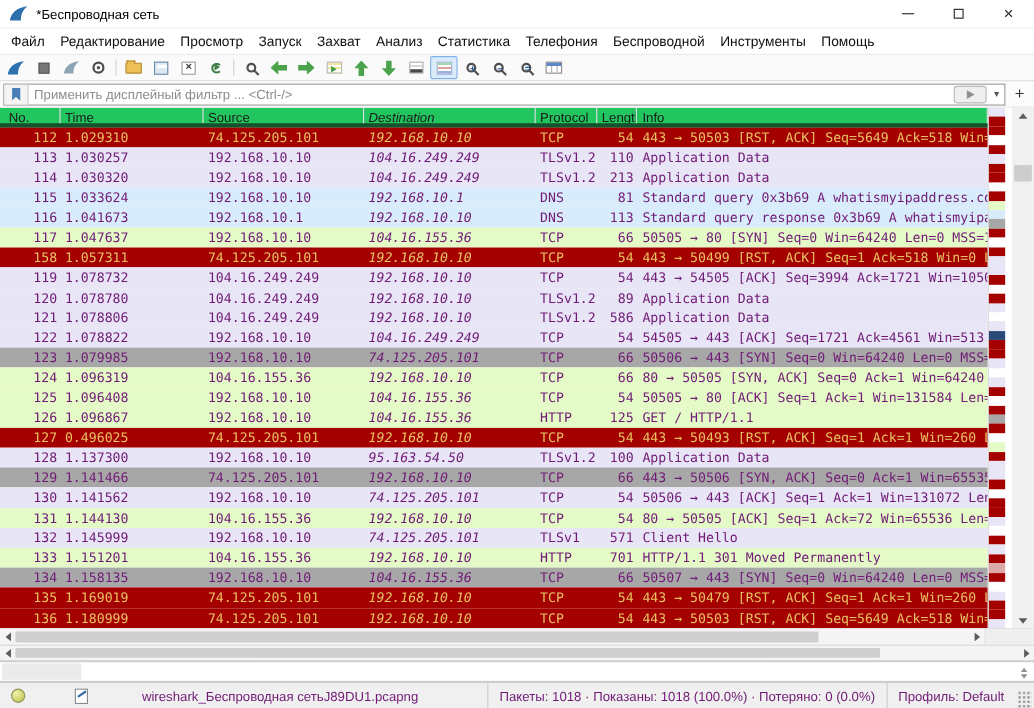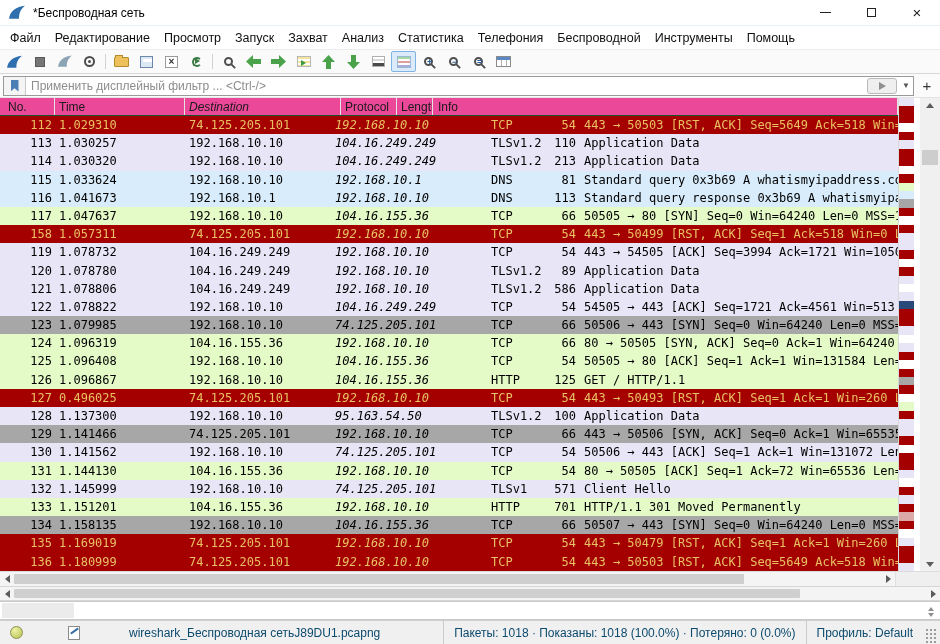--- a/index.html
+++ b/index.html
@@ -73,26 +73,26 @@
                display:flex; align-items:center; justify-content:center; margin-right:2px; }
   .apply-arrow { width:0; height:0; border:4px solid transparent; border-left:7px solid #8f8f8f; margin-left:4px; }
   .caret-btn { width:14px; height:100%; display:flex; align-items:center; justify-content:center;
                color:#555; font-size:8px; }
   .plus-btn { width:20px; height:20px; margin-left:3px; display:flex; align-items:center;
               justify-content:center; font-size:15px; color:#333; }
 
   
   .packets { height:473px; flex:0 0 473px; display:flex; background:#fff; }
   .grid { width:898px; display:flex; flex-direction:column; overflow:hidden; }
-  .thead { height:18px; flex:0 0 18px; display:flex; background:#ec4899; border-bottom:1px solid #14532d;
+  .thead { height:18px; flex:0 0 18px; display:flex; background:#22c55e; border-bottom:4px solid #14532d;
            font-size:12px; color:#1a1a1a; }
   .th { padding-top:2px; padding-left:4px; border-right:1px solid #e3e3e3; white-space:nowrap; overflow:hidden; }
   .tbody { flex:1; display:flex; flex-direction:column; }
   .tr { height:18.2px; flex:0 0 18.2px; display:flex; font-family:"DejaVu Sans Mono",monospace;
-        font-size:12px; line-height:18.2px; white-space:nowrap; color:#000000; }
+        font-size:12px; line-height:18.2px; white-space:nowrap; color:#701a75; }
   .td { overflow:hidden; }
   .c-no    { width:55px;  flex:0 0 55px;  text-align:right; padding-right:3px; }
   .c-time  { width:130px; flex:0 0 130px; padding-left:4px; }
   .c-src   { width:146px; flex:0 0 146px; padding-left:4px; }
   .c-dst   { width:156px; flex:0 0 156px; padding-left:4px;font-style:italic; }
   .c-proto { width:56px;  flex:0 0 56px;  padding-left:4px; }
   .c-len   { width:36px;  flex:0 0 36px;  text-align:right; padding-right:3px; }
   .c-info  { flex:1; padding-left:5px; }
   .thead .c-no { text-align:left; padding-left:8px; }
   .tr.bad  { background:#a40000; color:#e9c162; }
@@ -128,21 +128,21 @@
   
   .bytesrow { height:19px; flex:0 0 19px; background:#fff; border-top:1px solid #c9c9c9;
               border-bottom:1px solid #c9c9c9; position:relative; }
   .bytes-sel { position:absolute; left:2px; top:1px; bottom:1px; width:72px; background:#ebebeb; }
   .bytes-scroll { position:absolute; right:6px; top:2px; display:flex; flex-direction:column; gap:2px; align-items:center; }
   .tiny-u { border:3px solid transparent; border-bottom:4px solid #909090; }
   .tiny-d { border:3px solid transparent; border-top:4px solid #909090; }
 
   
   .statusbar { height:24px; flex:1; background:#f0f0f0; border-top:1px solid #cfcfcf;
-               display:flex; align-items:center; font-size:12px; color:#0c4a6e; padding-left:10px;gap:35px; }
+               display:flex; align-items:center; font-size:12px; color:#701a75; padding-left:10px;gap:35px; }
   .expert-dot { width:13px; height:13px; border-radius:50%; border:1px solid #8d9253;
                 background:radial-gradient(circle at 35% 30%, #eef2a8, #b8c04b); }
   .comment-ic { width:12px; height:14px; background:#fff; border:1px solid #8a8a8a; margin-left:10px; position:relative; }
   .comment-ic::after { content:""; position:absolute; left:1px; top:3px; width:9px; height:2px;
                        background:#3a6ea5; transform:rotate(-35deg); }
   .sb-file { margin-left:14px; white-space:nowrap; }
   .sb-right { margin-left:auto; display:flex; align-items:center; height:100%; }
   .sb-seg { padding:0 10px; border-left:1px solid #cbcbcb; height:100%; display:flex; align-items:center; white-space:nowrap; }
   .grip { width:13px; height:16px; margin:6px 2px 0 2px;
           background-image:radial-gradient(circle,#9c9c9c 1px,transparent 1.4px);
@@ -283,20 +283,21 @@
         </div>
     </div>
     <div class="plus-btn">+</div>
   </div>
 
   <div class="packets">
     <div class="grid">
       <div class="thead">
           <div class="th c-no">No.</div>
           <div class="th c-time">Time</div>
+          <div class="th c-src">Source</div>
           <div class="th c-dst">Destination</div>
           <div class="th c-proto">Protocol</div>
           <div class="th c-len">Length</div>
           <div class="th c-info">Info</div>
         </div>
       <div class="tbody">
           <div class="tr bad">
             <div class="td c-no">112</div>
             <div class="td c-time">1.029310</div>
             <div class="td c-src">74.125.205.101</div>

